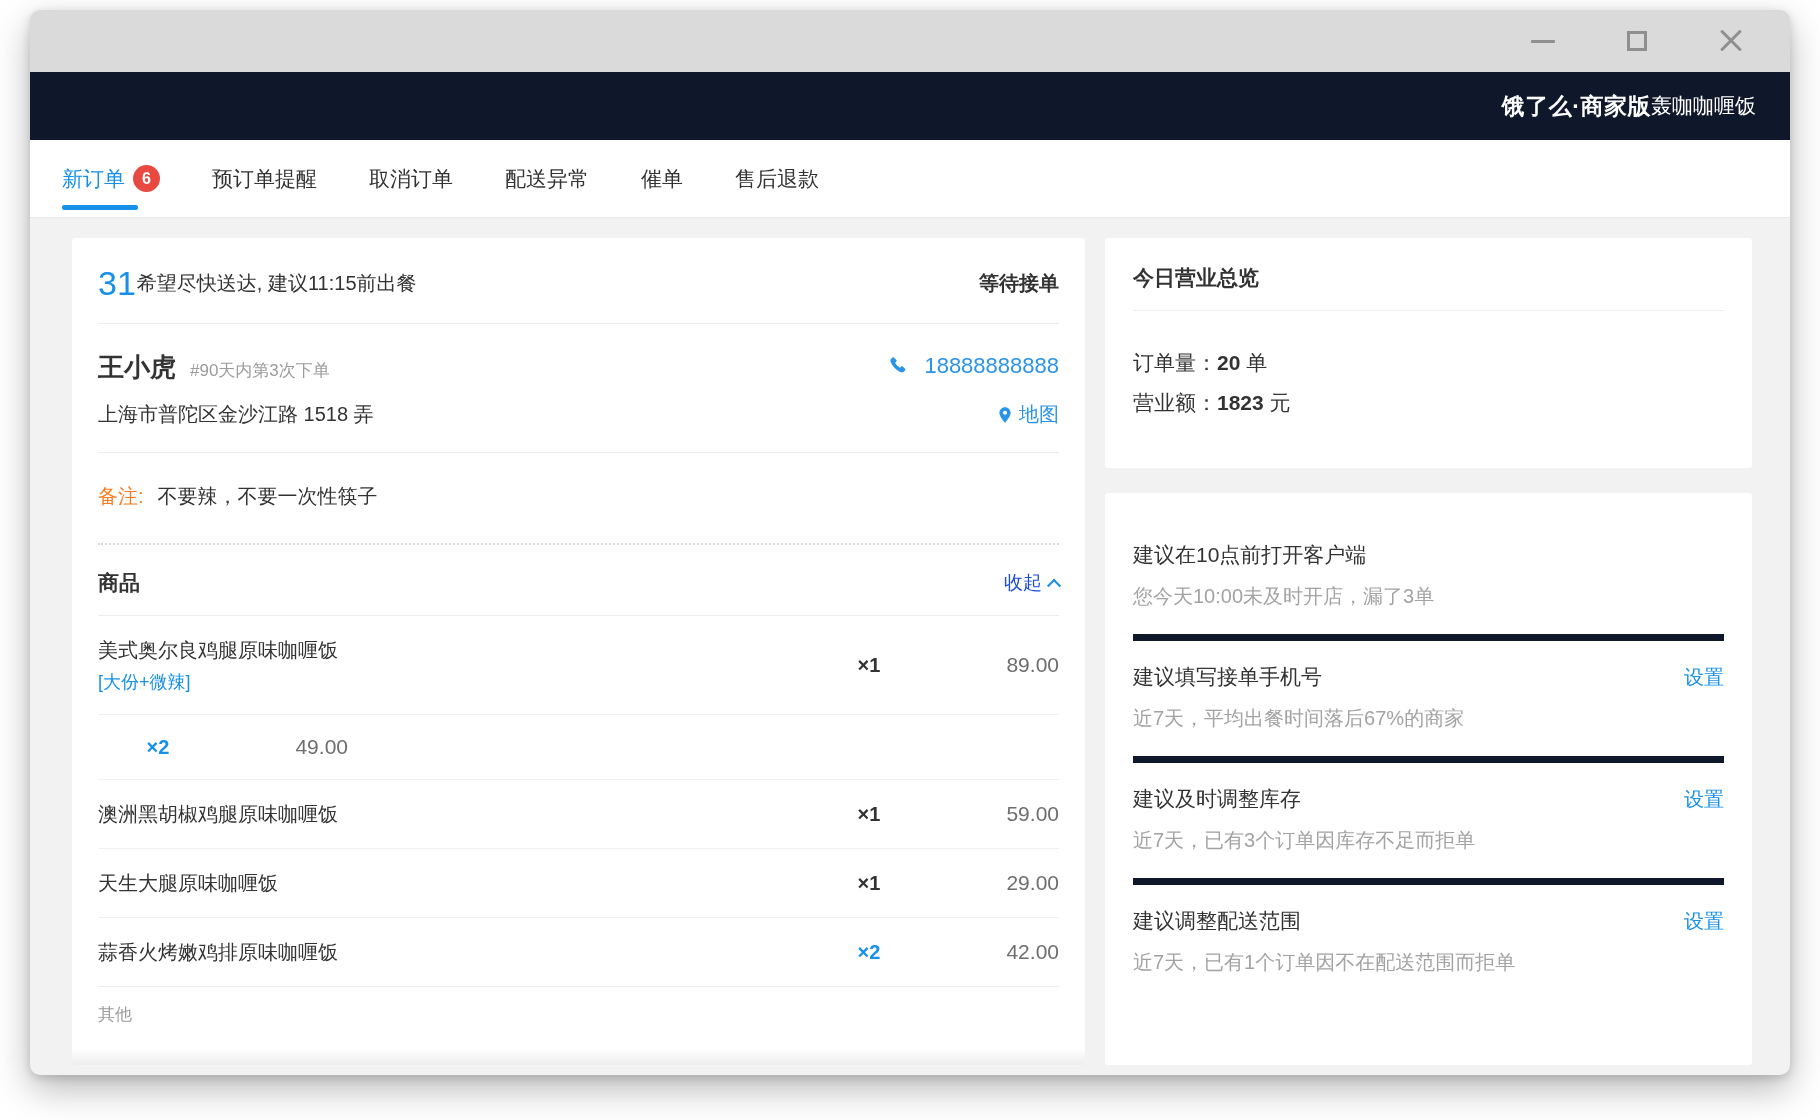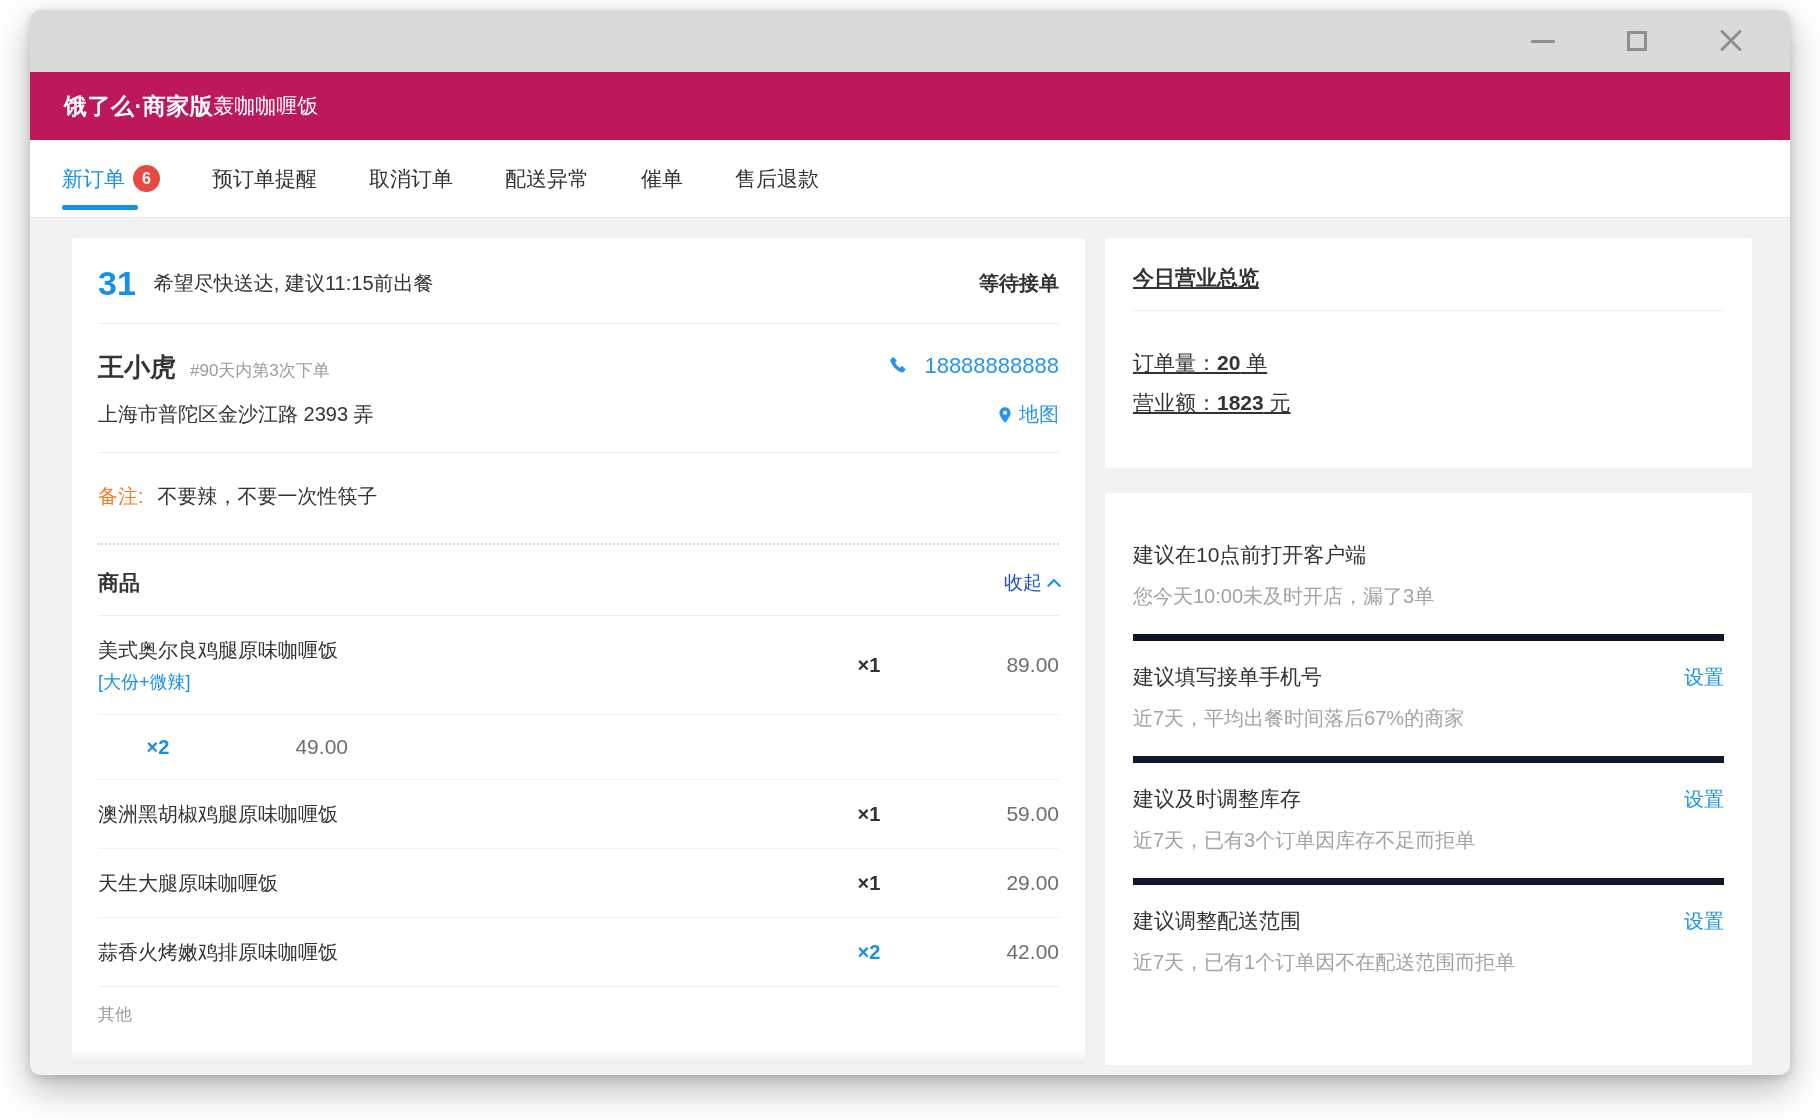--- a/index.html
+++ b/index.html
@@ -13,41 +13,41 @@
   .titlebar { height:62px; background:#dadada; display:flex; align-items:center; justify-content:flex-end; padding-right:36px; }
   .win-btn { width:46px; height:40px; display:flex; align-items:center; justify-content:center; margin-left:48px; cursor:default; }
   .ic-min { width:24px; height:3px; background:#8f8f8f; border-radius:1px; }
   .ic-max { width:20px; height:20px; border:3px solid #8f8f8f; }
   .ic-close { position:relative; width:24px; height:24px; }
   .ic-close::before,.ic-close::after { content:""; position:absolute; left:-2px; top:10px; width:28px; height:3px; background:#8f8f8f; border-radius:1px; }
   .ic-close::before { transform:rotate(45deg); }
   .ic-close::after { transform:rotate(-45deg); }
 
   
-  .appbar { height:68px; background:#be185d; display:flex; align-items:center; justify-content:flex-start; padding:0 34px; }
+  .appbar { height:68px; background:#0f172a; display:flex; align-items:center; justify-content:flex-end; padding:0 34px; }
   .app-title { color:#fff; font-size:23px; font-weight:bold; letter-spacing:.5px; }
   .shop-name { color:#fff; font-size:21px; }
 
   
   .tabbar { height:78px; background:#fff; display:flex; align-items:center; padding:0 32px; gap:52px; border-bottom:1px solid #e8e8e8; }
   .tab { position:relative; height:100%; display:flex; align-items:center; font-size:21px; color:#333; cursor:pointer; }
   .tab .badge { margin-left:8px; min-width:27px; height:27px; border-radius:14px; background:#e84a42; color:#fff; font-size:16px; font-weight:bold; display:flex; align-items:center; justify-content:center; padding:0 6px; }
   .tab.active { color:#1690e8; }
   .tab.active::after { content:""; position:absolute; left:0; bottom:7px; width:76px; height:5px; background:#1690e8; border-radius:2px; }
 
   
   .content { height:857px; padding:20px 38px 10px 42px; display:flex; gap:20px; align-items:flex-start; overflow:hidden; }
 
   .card { background:#fff; border-radius:3px; }
   .order-card { position:relative; width:1013px; height:827px; padding:0 26px; overflow:hidden; }
   .order-card::after { content:""; position:absolute; left:0; bottom:0; width:100%; height:16px;
         background:linear-gradient(to bottom, rgba(255,255,255,0), rgba(0,0,0,.07)); }
 
   .order-head { display:flex; align-items:center; padding:26px 0 20px; border-bottom:1px solid #ececec; }
-  .order-num { color:#1690e8; font-size:34px; font-weight:bold; margin-right:18px; }
+  .order-num { color:#1690e8; font-size:34px; font-weight:normal; margin-right:1px; }
   .order-note { font-size:20px; color:#333; flex:1; }
   .order-status { font-size:20px; font-weight:bold; color:#333; }
 
   .cust { padding:26px 0 24px; border-bottom:1px solid #ececec; }
   .cust-row { display:flex; align-items:baseline;justify-content:center; }
   .cust-name { font-size:26px; font-weight:bold; }
   .cust-history { font-size:17px; color:#9b9b9b; margin-left:14px; flex:1; }
   .cust-phone { color:#2a94e8; font-size:22px; display:flex; align-items:center; gap:16px; cursor:pointer; }
   .cust-row2 { display:flex; align-items:center; margin-top:16px; }
   .cust-addr { font-size:20px; color:#333; flex:1; }
@@ -69,21 +69,21 @@
   .item-option { font-size:18px; color:#1690e8; margin-top:6px; }
   .item-qty { width:120px; text-align:center; font-size:20px; font-weight:bold; color:#333; }
   .item-qty.hl { color:#1690e8; }
   .item-price { width:130px; text-align:right; font-size:21px; color:#6e6e6e; }
 
   .items-wrap { border-bottom:1px solid #ececec; }
   .other-sec { padding-top:16px; }
   .other-label { font-size:17px; color:#9b9b9b; }
 
   .right-col { width:647px; display:flex; flex-direction:column; gap:25px; }
-  .sum-card { padding:26px 28px; height:230px;text-decoration:underline; }
+  .sum-card { padding:26px 28px; height:230px; }
   .panel-title { font-size:21px; font-weight:bold; padding-bottom:18px; border-bottom:1px solid #efefef; }
   .sum-lines { padding-top:32px; }
   .sum-line { font-size:21px; line-height:40px; color:#333; }
   .sum-line b { font-weight:bold; }
 
   .tips-card { padding:26px 28px; height:572px; }
   .tip { padding:22px 0 24px; border-bottom:7px solid #0f172a; }
   .tip:last-child { border-bottom:none; }
   .tip-head { display:flex; align-items:center; justify-content:space-between; }
   .tip-title { font-size:21px; color:#333; }
@@ -151,21 +151,21 @@
           <span class="cust-name">王小虎</span>
           <span class="cust-history">#90天内第3次下单</span>
           <span class="cust-phone">
             <svg class="icon-svg" width="20" height="20" viewBox="0 0 16 16">
                 <path fill="#2a94e8" d="M3.6 1.2c.3-.3.8-.3 1.1 0l2 2c.3.3.3.8 0 1.1l-1 1c.9 1.7 2.3 3.1 4 4l1-1c.3-.3.8-.3 1.1 0l2 2c.3.3.3.8 0 1.1l-1.2 1.2c-.5.5-1.3.7-2 .4-4-1.5-7.1-4.6-8.6-8.6-.3-.7-.1-1.5.4-2l1.2-1.2z"></path>
               </svg>
             <span>18888888888</span>
           </span>
         </div>
         <div class="cust-row2">
-          <span class="cust-addr">上海市普陀区金沙江路 2393 弄</span>
+          <span class="cust-addr">上海市普陀区金沙江路 1518 弄</span>
           <span class="map-link">
             <svg class="icon-svg" width="18" height="18" viewBox="0 0 16 16">
                 <path fill="#2a94e8" d="M8 1C5.2 1 3 3.2 3 6c0 3.5 5 9 5 9s5-5.5 5-9c0-2.8-2.2-5-5-5zm0 6.8A1.8 1.8 0 1 1 8 4.2a1.8 1.8 0 0 1 0 3.6z"></path>
               </svg>
             <span>地图</span>
           </span>
         </div>
       </div>
 
       <div class="notes">

